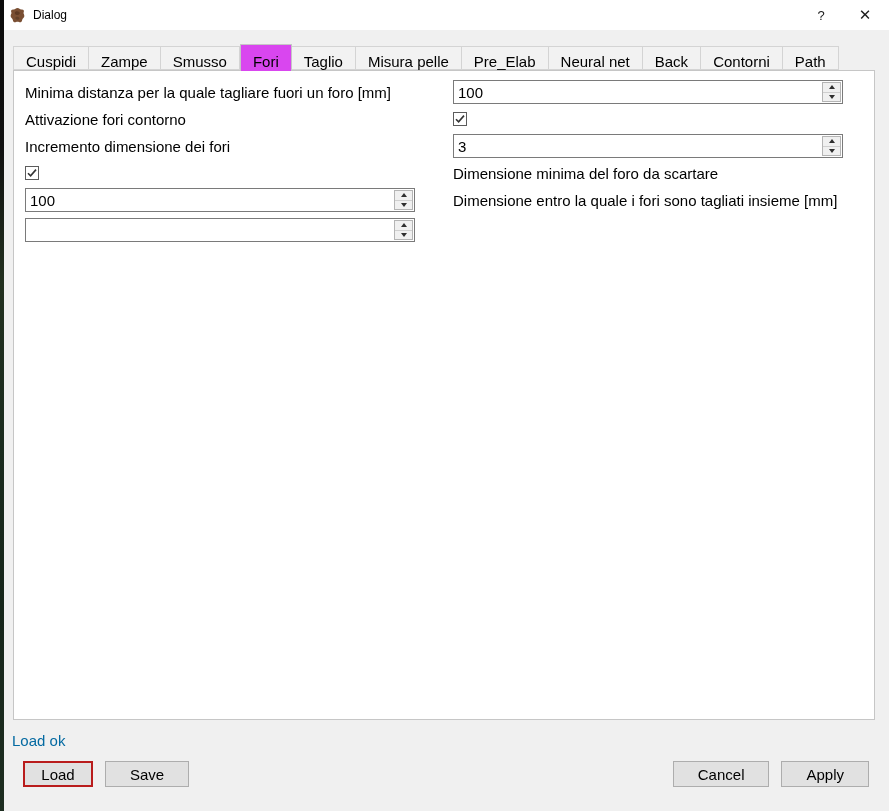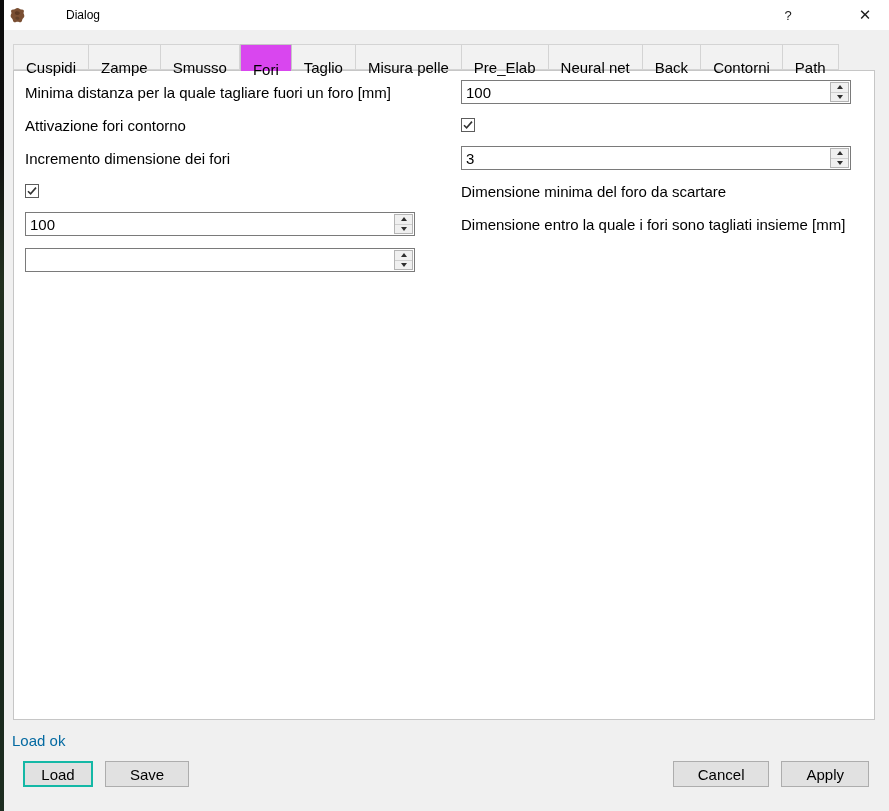--- a/index.html
+++ b/index.html
@@ -19,21 +19,20 @@
   .window {
     position: absolute; left: 4px; top: 0; right: 0; bottom: 0;
     background: #f0f0f0;
     display: flex; flex-direction: column;
   }
   
   .titlebar {
     height: 30px; background: #ffffff;
     display: flex; align-items: center;
     flex: 0 0 auto;
-    gap: 33px;
   }
   .titlebar .app-icon { width: 17px; height: 17px; margin-left: 5px; display: inline-flex; }
   .titlebar .title-text { font-size: 12px; color: #000; margin-left: 7px; }
   .titlebar .spacer { flex: 1; }
   .caption-btn {
     width: 44px; height: 30px; display: flex; align-items: center; justify-content: center;
     font-size: 13px; color: #1a1a1a; background: transparent; border: none;
     font-family: "Liberation Sans", sans-serif;
   }
   .caption-btn.close { font-size: 15px; margin-right: 2px; }
@@ -41,21 +40,21 @@
   .tabbar {
     display: flex; align-items: flex-end;
     margin: 13px 14px 0 9px;
     height: 27px;
     position: relative;
     z-index: 2;
     flex: 0 0 auto;
   }
   .tab {
     height: 24px; line-height: 22px;
-    padding: 12px 12px;
+    padding: 4px 12px;
     font-size: 15px; color: #000;
     background: #f2f2f2;
     border: 1px solid #d4d4d4;
     border-left-width: 0;
     cursor: default;
     white-space: nowrap;
   }
   .tab:first-child { border-left-width: 1px; }
   .tab.active {
     height: 27px; line-height: 26px;
@@ -74,21 +73,20 @@
     position: relative; z-index: 1;
     flex: 0 0 auto;
     padding: 9px 7px 0 11px;
   }
   .form-grid {
     display: grid;
     grid-template-columns: 424px 1fr;
     row-gap: 6px;
     column-gap: 4px;
     align-items: center;
-    gap: 12px;
   }
   .form-label { font-size: 15px; color: #000; white-space: nowrap; }
   .spinbox {
     position: relative;
     width: 390px; height: 24px;
     background: #fff;
     border: 1px solid #7a7a7a;
   }
   .spinbox .spin-value {
     position: absolute; left: 0; top: 0; bottom: 0; right: 22px;
@@ -131,21 +129,21 @@
     display: flex; align-items: center;
     margin: 12px 20px 0 19px;
   }
   .btn {
     height: 26px; min-width: 70px;
     padding: 0 24px;
     font-family: "Liberation Sans", sans-serif; font-size: 15px; color: #000;
     background: #e1e1e1; border: 1px solid #adadad;
   }
   .btn.default-focus {
-    border: 2px solid #14b8a6;
+    border: 2px solid #b91c1c;
     padding: 0 2px;
   }
   .btn + .btn { margin-left: 12px; }
   .footer .spacer { flex: 1; }
 </style>
 </head>
 <body>
 
 <div class="desktop-strip"></div>
 

